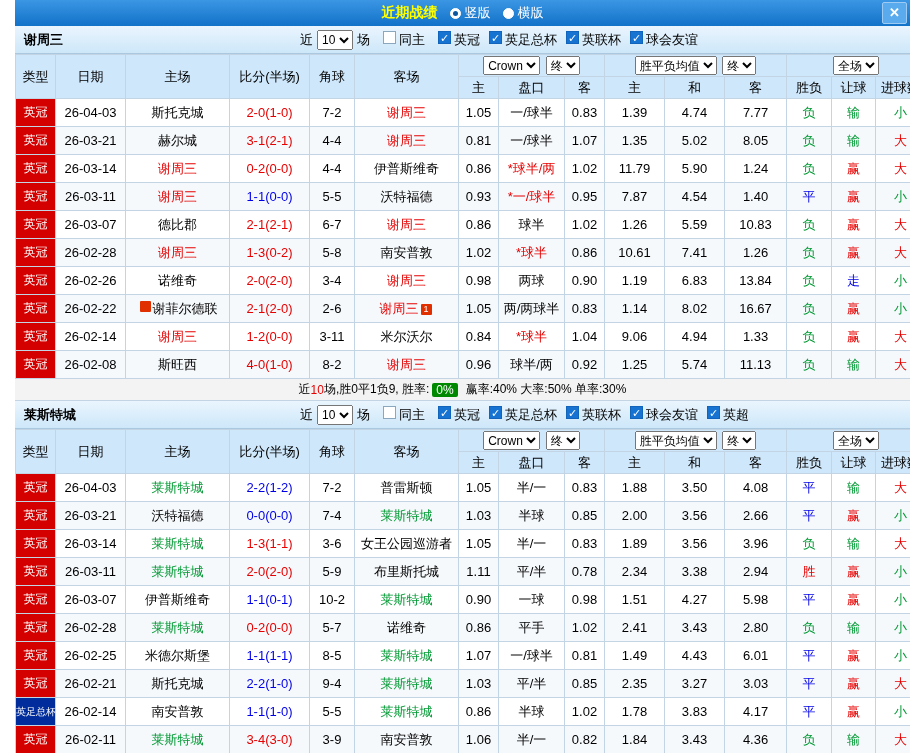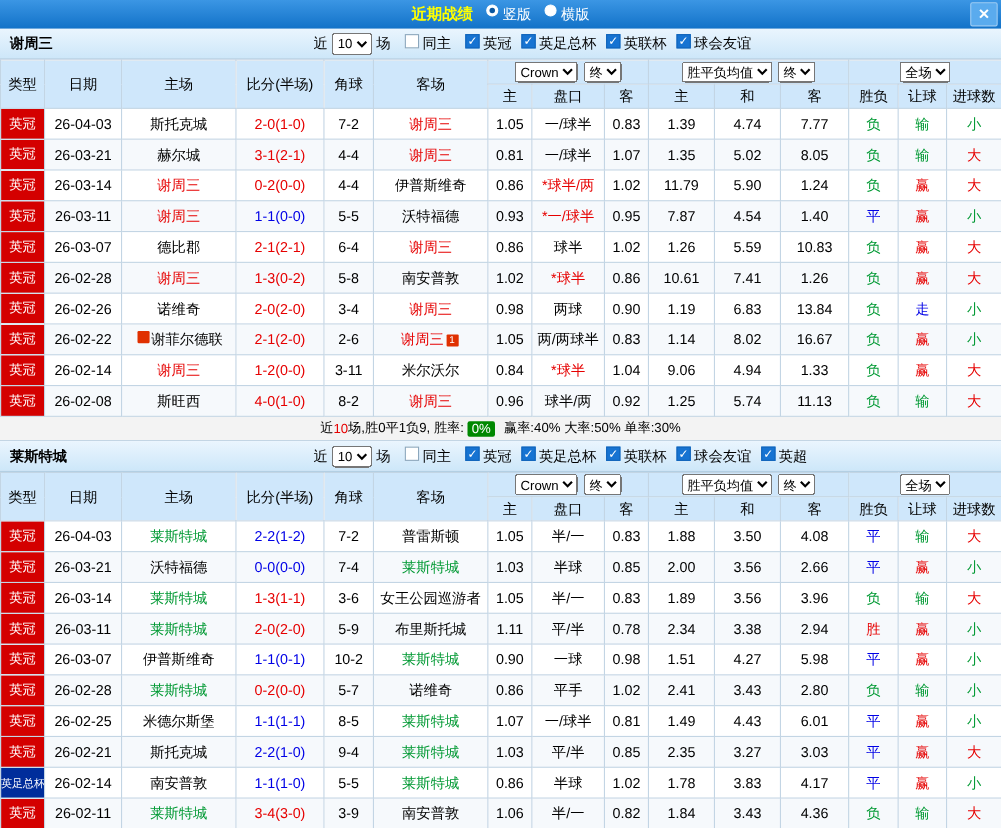--- a/index.html
+++ b/index.html
@@ -3,26 +3,26 @@
 <meta charset="utf-8">
 <style>
   :root{
     --titlebar-bg:#1778d0; --title-text:#ffff00; --section-bg:#d5eafc;
     --table-head-bg:#cfe7fb; --type-league-bg:#d40000; --type-cup-bg:#002d9b;
     --team-a-color:#e60000; --team-b-color:#009933;
     --win:#e60000; --draw:#0000e6; --loss:#009933; --rate-badge-bg:#008800;
   }
   *{margin:0;padding:0;box-sizing:border-box;}
   body{width:910px;font-family:"Liberation Sans","DejaVu Sans",sans-serif;font-size:13px;background:#fff;color:#000;}
-  .window{width:910px;height:753px;overflow:hidden;background:#fff;}
+  .window{width:910px;height:753px;overflow:hidden;background:#fff;padding-left:15px;}
 
   .titlebar{height:26px;background:linear-gradient(#3b96e4,#1272c8);display:flex;align-items:center;position:relative;}
   .title-group{margin:0 auto;display:flex;align-items:center;gap:12px;color:#fff;}
   .title{color:var(--title-text);font-weight:bold;font-size:14px;}
-  .radio-item{display:flex;align-items:flex-start;gap:4px;cursor:pointer;}
+  .radio-item{display:flex;align-items:center;gap:4px;cursor:pointer;}
   .radio{width:11px;height:11px;border:1px solid #fff;border-radius:50%;background:#fff;position:relative;display:inline-block;}
   .radio.checked::after{content:'';position:absolute;inset:2px;background:#0a57a0;border-radius:50%;}
   .close-btn{position:absolute;right:3px;top:2px;width:25px;height:22px;background:#5aabee;border:1px solid #9dcbf3;color:#fff;font-size:13px;font-weight:bold;cursor:pointer;border-radius:2px;line-height:18px;}
 
   .section-head{height:28px;background:linear-gradient(#eaf5fe,#cde7f9);border-bottom:1px solid #aac9e0;display:flex;align-items:center;}
   .team-name{font-weight:bold;padding:0 9px;width:285px;font-size:13px;}
   .filters{display:flex;align-items:center;gap:4px;}
   .filters select{height:20px;font-size:12px;}
   .cb-item{display:flex;align-items:flex-start;gap:3px;margin-left:9px;cursor:pointer;}
   .cb{width:13px;height:13px;border:1px solid #8ba7bd;background:#fff;font-size:11px;line-height:12px;text-align:center;color:#fff;display:inline-block;}
@@ -212,21 +212,21 @@
             <td>1.40</td>
             <td class="c-draw">平</td>
             <td class="c-win">赢</td>
             <td class="c-loss">小</td>
           </tr>
           <tr>
             <td class="cell-type league">英冠</td>
             <td>26-03-07</td>
             <td>德比郡</td>
             <td class="c-win">2-1(2-1)</td>
-            <td>6-4</td>
+            <td>6-7</td>
             <td class="team-a">谢周三</td>
             <td>0.86</td>
             <td>球半</td>
             <td>1.02</td>
             <td>1.26</td>
             <td>5.59</td>
             <td>10.83</td>
             <td class="c-loss">负</td>
             <td class="c-win">赢</td>
             <td class="c-win">大</td>

